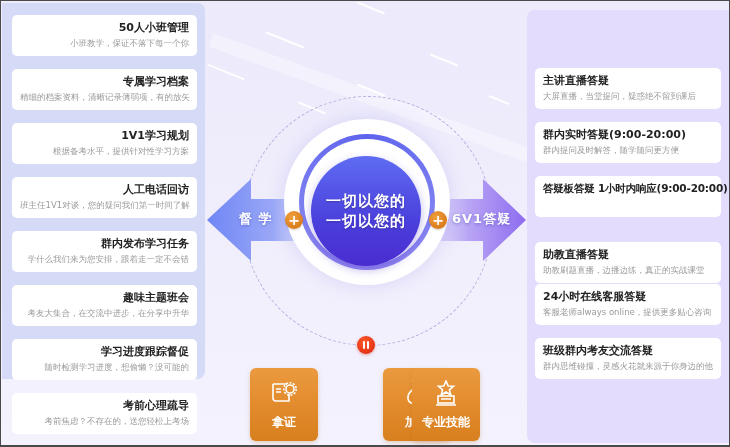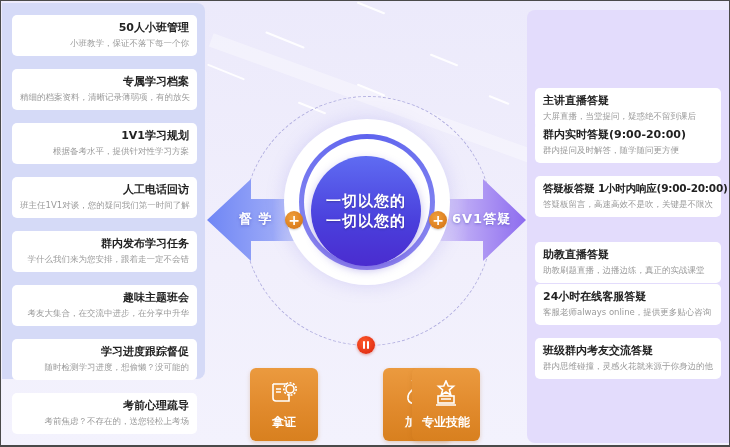--- a/index.html
+++ b/index.html
@@ -135,31 +135,30 @@
       <div class="title">考前心理疏导</div>
       <div class="desc">考前焦虑？不存在的，送您轻松上考场</div>
     </div>
     <div class="card" style="top:336px;">
       <div class="title">学习进度跟踪督促</div>
       <div class="desc">随时检测学习进度，想偷懒？没可能的</div>
     </div>
   </div>
 
   <div class="panel-right">
-    <div class="card" style="top:58px;margin-top:20px;">
+    <div class="card" style="top:58px;">
       <div class="title">主讲直播答疑</div>
       <div class="desc">大屏直播，当堂提问，疑惑绝不留到课后</div>
     </div>
     <div class="card" style="top:112px;">
       <div class="title">群内实时答疑(9:00-20:00)</div>
       <div class="desc">群内提问及时解答，随学随问更方便</div>
     </div>
     <div class="card" style="top:166px;">
       <div class="title" style="font-size:10.5px;letter-spacing:-0.2px;">答疑板答疑 1小时内响应(9:00-20:00)</div>
-      <div class="desc">答疑板留言，高速高效不是吹，关键是不限次</div>
     </div>
     <div class="card" style="top:220px;margin-top:12px;">
       <div class="title">助教直播答疑</div>
       <div class="desc">助教刷题直播，边播边练，真正的实战课堂</div>
     </div>
     <div class="card" style="top:274px;">
       <div class="title">24小时在线客服答疑</div>
       <div class="desc">客服老师always online，提供更多贴心咨询</div>
     </div>
     <div class="card" style="top:328px;">

